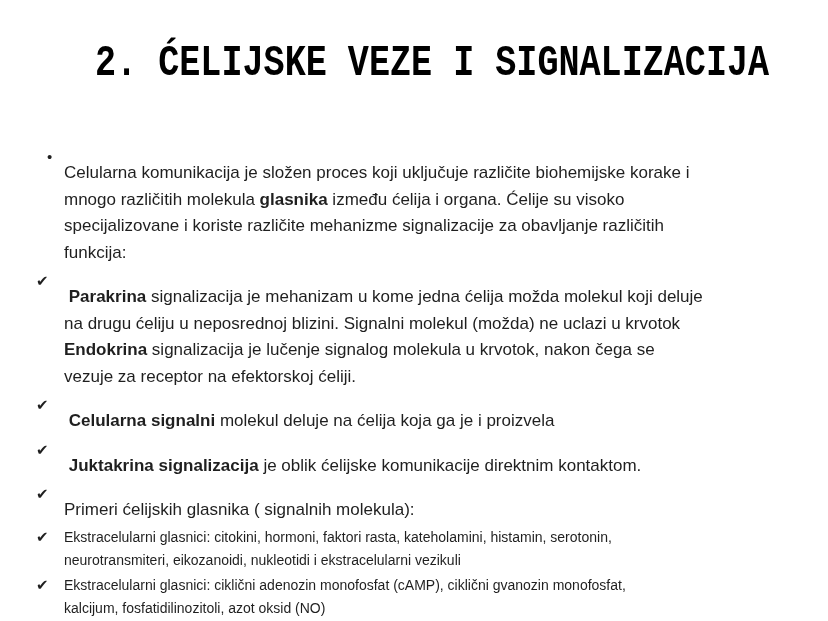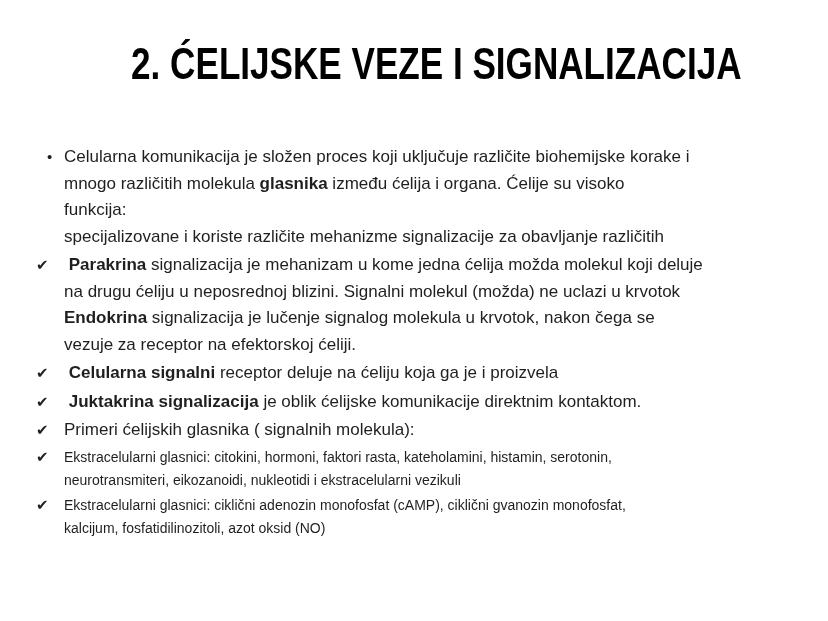--- a/index.html
+++ b/index.html
@@ -8,20 +8,21 @@
     width:828px;height:621px;
     background:#ffffff;
     overflow:hidden;
     font-family:"Liberation Sans",sans-serif;
     color:#1f1f1f;
   }
   .title-wrap{
     text-align:right;
     margin-top:38px;
     height:52px;
+    font-family:Liberation Mono, monospace;
   }
   .slide-title{
     display:inline-block;
     font-size:45px;
     font-weight:700;
     color:#000000;
     white-space:nowrap;
     transform:scaleX(0.78);
     transform-origin:50% 50%;
     letter-spacing:0px;
@@ -47,56 +48,56 @@
     font-size:15px;
   }
   .marker.dot{
     font-size:15px;
     padding-left:11px;
     box-sizing:border-box;
   }
   .bullet.normal .marker{line-height:26.5px;}
   .bullet.small  .marker{line-height:23px;}
   .bullet-text{flex:1 1 auto;}
-  .bullet.normal .bullet-text{font-size:17px;line-height:26.5px;}
+  .bullet.normal .bullet-text{font-size:17px;line-height:26.5px;margin-top:16px;}
   .bullet.small  .bullet-text{font-size:14px;line-height:23px;}
   .line{white-space:nowrap;}
   .seg.b{font-weight:700;}
   .seg.u{text-underline-offset:2px;}
 </style>
 </head>
 <body>
 
 <div class="slide">
   <div class="title-wrap">
     <span class="slide-title">2. ĆELIJSKE VEZE I SIGNALIZACIJA</span>
   </div>
   <div class="body-area">
       <div class="bullet normal">
         <span class="marker dot">•</span>
         <div class="bullet-text">
           <div class="line"><span class="seg">Celularna komunikacija je složen proces koji uključuje različite biohemijske korake i</span></div>
           <div class="line"><span class="seg">mnogo različitih molekula </span><span class="seg b u">glasnika</span><span class="seg"> između ćelija i organa. Ćelije su visoko</span></div>
+          <div class="line"><span class="seg">specijalizovane i koriste različite mehanizme signalizacije za obavljanje različitih</span></div>
           <div class="line"><span class="seg">funkcija:</span></div>
-          <div class="line"><span class="seg">specijalizovane i koriste različite mehanizme signalizacije za obavljanje različitih</span></div>
         </div>
       </div>
       <div class="bullet normal">
         <span class="marker check">✔</span>
         <div class="bullet-text">
           <div class="line"><span class="seg">&nbsp;</span><span class="seg b">Parakrina</span><span class="seg"> signalizacija je mehanizam u kome </span><span class="seg u">jedna ćelija možda molekul koji deluje</span></div>
           <div class="line"><span class="seg u">na drugu ćeliju u neposrednoj blizini</span><span class="seg">. Signalni molekul (možda) ne uclazi u krvotok</span></div>
           <div class="line"><span class="seg b">Endokrina</span><span class="seg"> signalizacija je </span><span class="seg u">lučenje signalog molekula u krvotok</span><span class="seg">, nakon čega se</span></div>
           <div class="line"><span class="seg">vezuje za receptor na efektorskoj ćeliji.</span></div>
         </div>
       </div>
       <div class="bullet normal">
         <span class="marker check">✔</span>
         <div class="bullet-text">
-          <div class="line"><span class="seg">&nbsp;</span><span class="seg b">Celularna signalni</span><span class="seg"> </span><span class="seg u">receptor deluje na ćeliju koja ga je i proizvela</span></div>
+          <div class="line"><span class="seg">&nbsp;</span><span class="seg b">Celularna signalni</span><span class="seg"> </span><span class="seg u">molekul deluje na ćelija koja ga je i proizvela</span></div>
         </div>
       </div>
       <div class="bullet normal">
         <span class="marker check">✔</span>
         <div class="bullet-text">
           <div class="line"><span class="seg">&nbsp;</span><span class="seg b">Juktakrina signalizacija</span><span class="seg"> je oblik ćelijske komunikacije </span><span class="seg u">direktnim kontaktom</span><span class="seg">.</span></div>
         </div>
       </div>
       <div class="bullet normal">
         <span class="marker check">✔</span>

